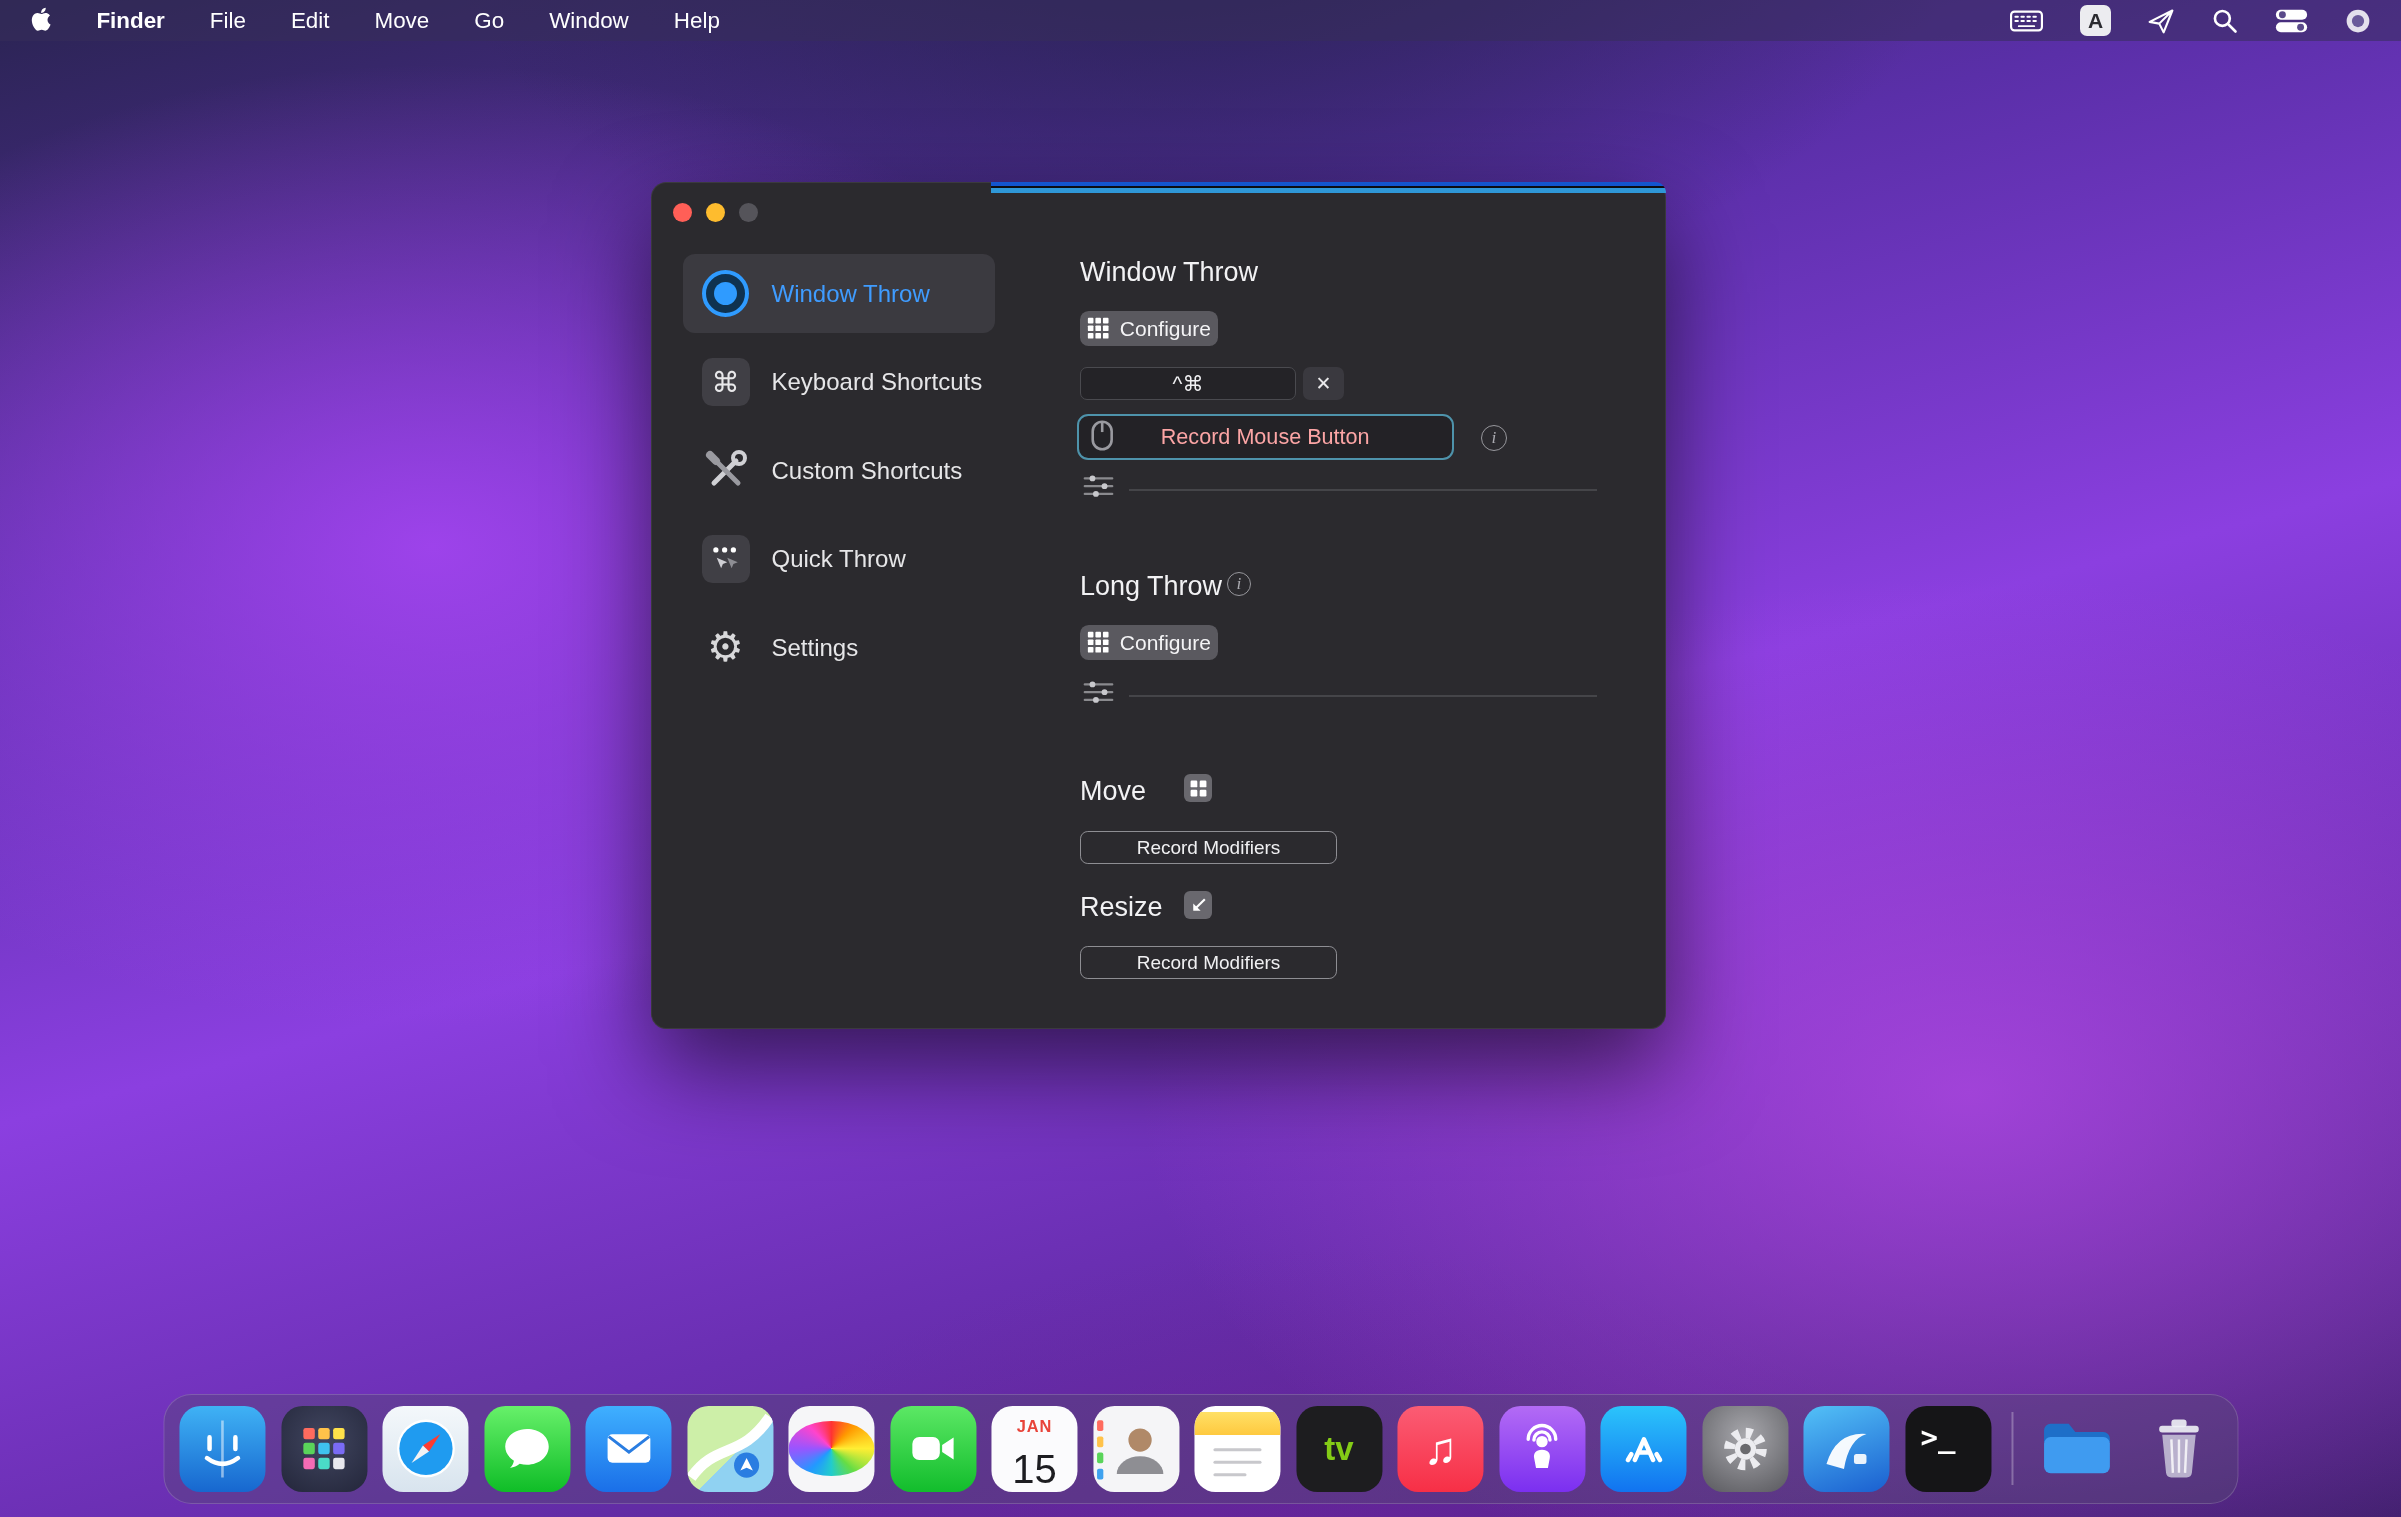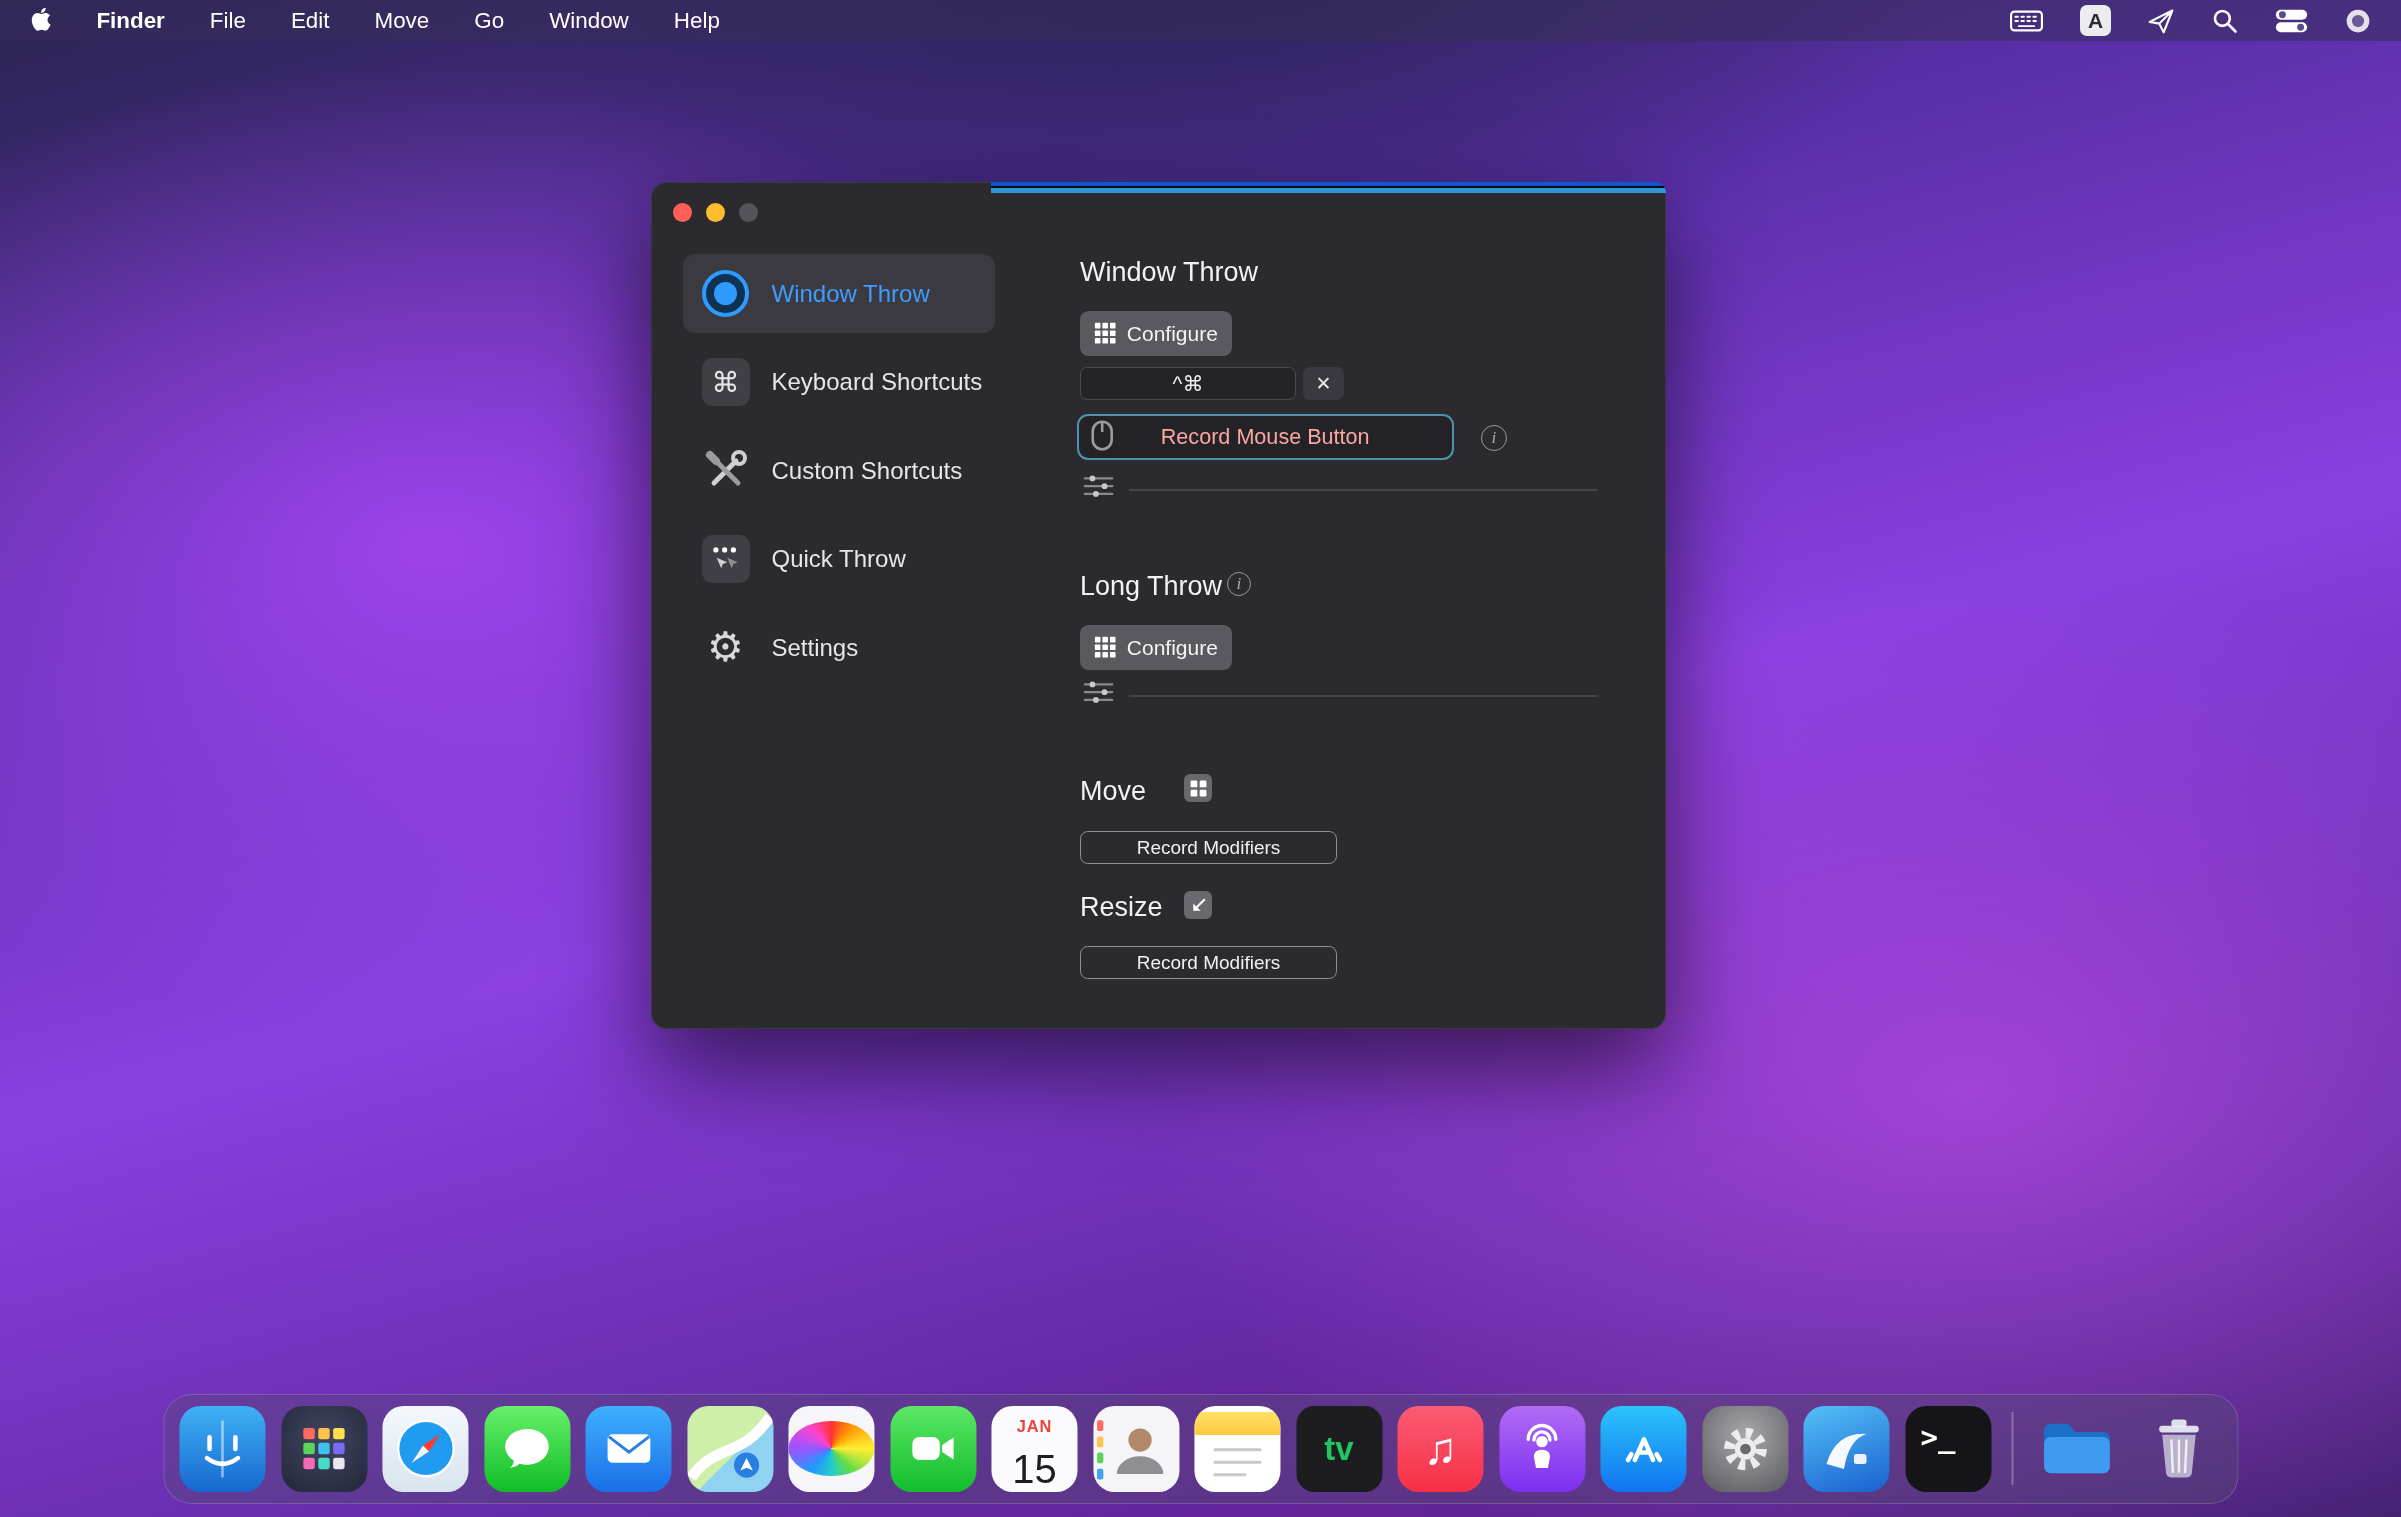--- a/index.html
+++ b/index.html
@@ -59,21 +59,21 @@
   .side-label { color:#e6e6e8; font-size:24px; }
   .side-item.selected .side-label { color:#3f9cff; font-weight:500; }
   .icon-box { width:54px; height:54px; display:flex; align-items:center; justify-content:center; flex:0 0 54px; }
   .icon-target { width:47px; height:47px; border-radius:50%; background:#0f3250; border:4.3px solid #2f9bff; position:relative; }
   .icon-target::after { content:""; position:absolute; inset:7.8px; border-radius:50%; background:#2f9bff; }
   .icon-sq { width:48px; height:48px; border-radius:10.4px; background:#403f45; display:flex; align-items:center; justify-content:center; color:#e8e8ea; font-size:28px; }
   .icon-gear { font-size:41px; color:#d8d8da; line-height:1; }
   
   .h1 { position:absolute; color:#f2f2f4; font-size:27px; font-weight:500; }
   .cfg-btn {
-    position:absolute; height:45px; padding:0 14px; border-radius:8.6px; background:#5a595f;
+    position:absolute; height:35px; padding:0 7px; border-radius:8.6px; background:#5a595f;
     display:flex; align-items:center; gap:10.4px; color:#f4f4f6; font-size:21px; cursor:default;
   }
   .shortcut-field {
     position:absolute; left:429px; top:185px; width:216px; height:33px;
     background:#242327; border:0.9px solid #4a4a4f; border-radius:7px;
     display:flex; align-items:center; justify-content:center;
     color:#f0f0f2; font-size:21px;
   }
   .clear-btn {
     position:absolute; left:652px; top:185px; width:41px; height:33px;
@@ -120,21 +120,21 @@
   .di.photos { background:#f6f6f8; }
   .di.flower { width:55px; height:55px; border-radius:50%;
     background:conic-gradient(#f33,#f90,#fe3,#6d4,#2cc,#29f,#95f,#f4c,#f33); position:relative; }
   .di.facetime { background:linear-gradient(180deg,#5ce865,#12bd2c); }
   .di.calendar { background:#fbfbfd; flex-direction:column;gap:12px; }
   .cal-month { color:#e8443a; font-size:16.4px; font-weight:700; letter-spacing:0.9px; margin-top:8.6px; }
   .cal-day { color:#1d1d21; font-size:40px; font-weight:300; line-height:1.05; }
   .di.contacts { background:#f5f5f7; }
   .di.notes { background:#fff; flex-direction:column; }
   .notes-top { width:100%; height:27%; background:linear-gradient(180deg,#ffe066,#fec93f); }
-  .di.appletv { background:#1d1d1f; color:#22c55e; font-size:33px; font-weight:600;border-radius:18px; }
+  .di.appletv { background:#1d1d1f; color:#84cc16; font-size:33px; font-weight:600; }
   .di.music { background:linear-gradient(180deg,#fb5c74,#f72f46); color:#fff; font-size:45px; }
   .di.podcasts { background:linear-gradient(180deg,#b36bf5,#7b2ff0); }
   .di.appstore { background:linear-gradient(180deg,#2bc4fb,#1173f0); }
   .di.sysprefs { background:radial-gradient(circle at 50% 35%, #a8a8ad, #59595e); }
   .di.winapp { background:linear-gradient(160deg,#53c1f7,#1a5fd0); }
   .di.terminal { background:#151517; color:#fff; font-family:"DejaVu Sans Mono", monospace; font-size:29px; font-weight:700; align-items:flex-start; justify-content:flex-start; padding:14px 0 0 15.5px; }
   .di.downloads, .di.trash { background:transparent; overflow:visible; }
 </style>
 </head>
 <body>

